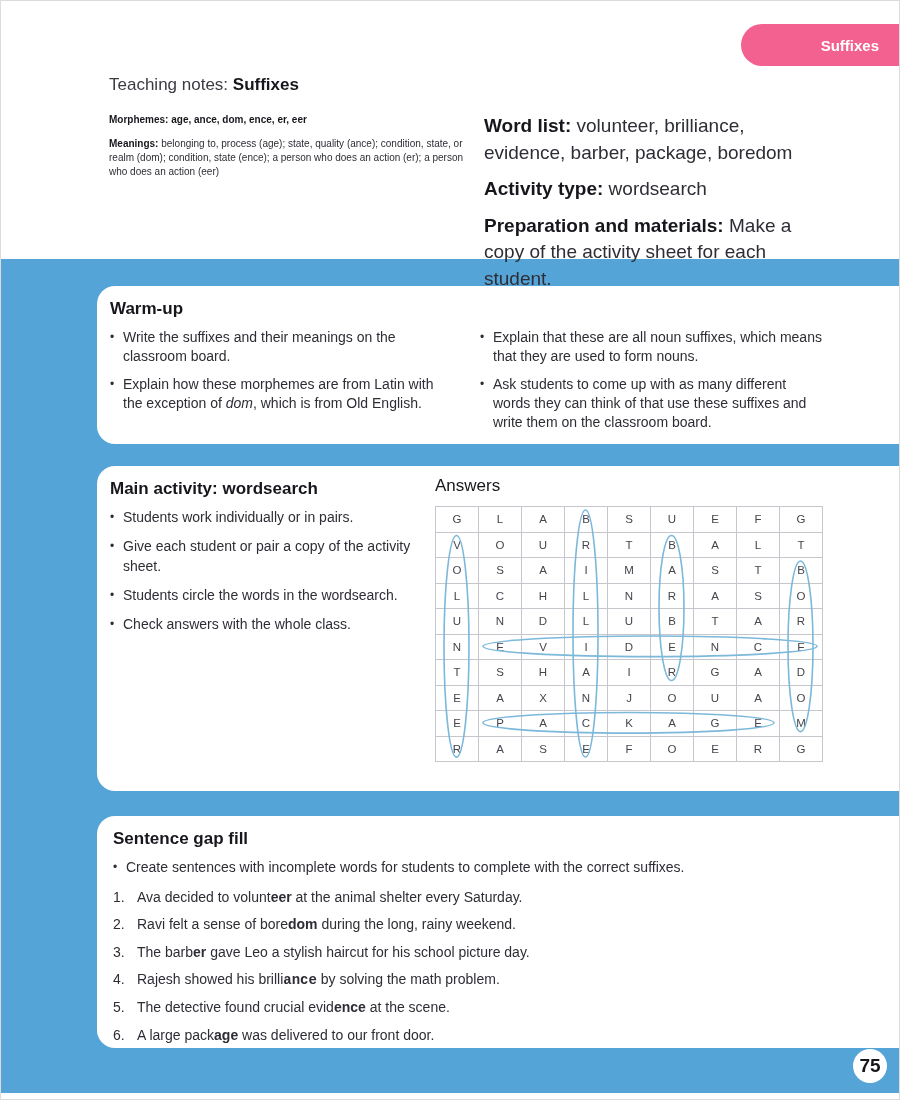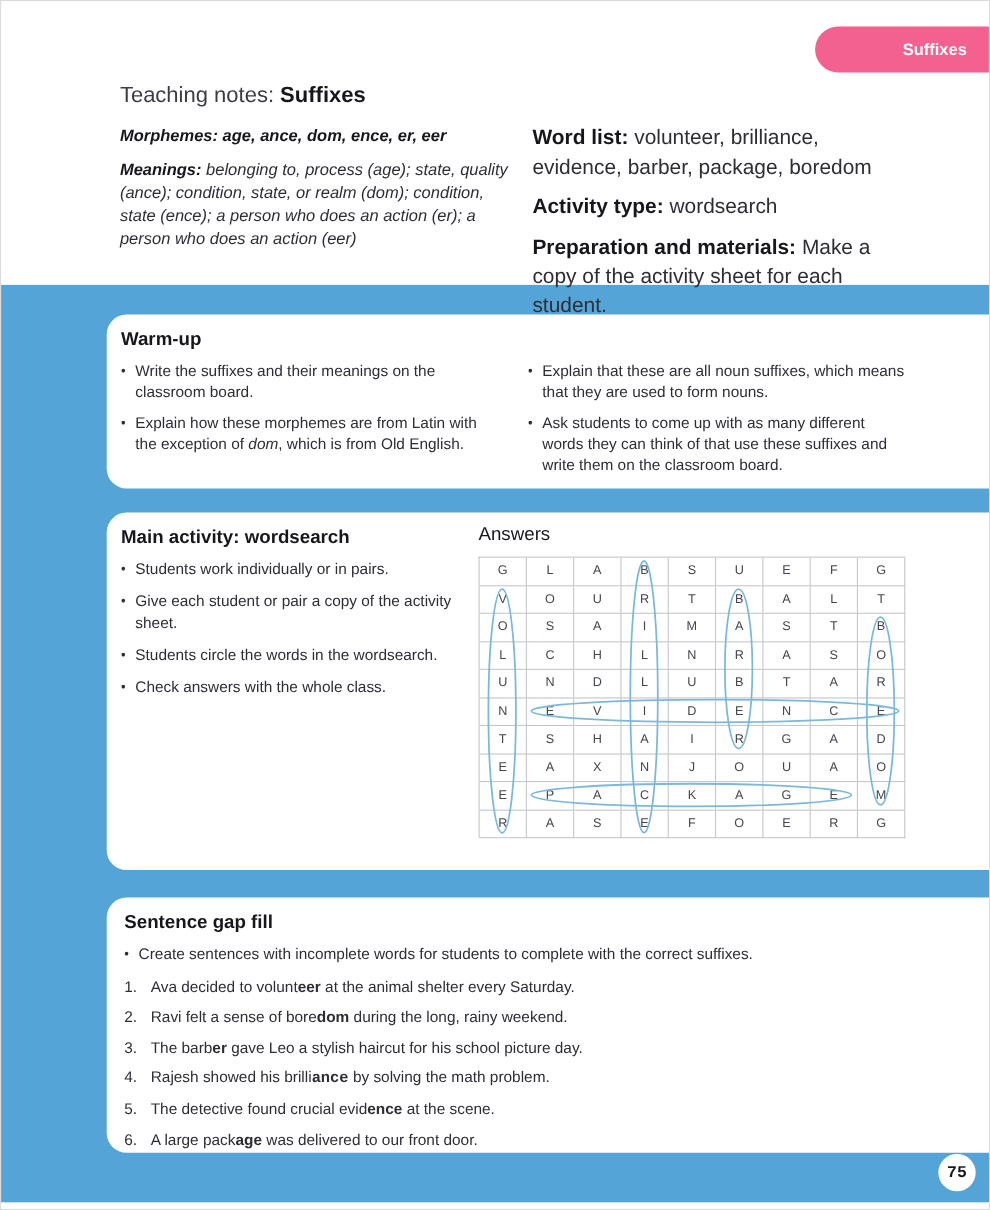--- a/index.html
+++ b/index.html
@@ -6,24 +6,24 @@
     --blue:#55a4d7; --pink:#f2618f; --ink:#2e2d35; --head:#17161c; --stroke:#7cb8da;
   }
   html,body{margin:0;padding:0;background:#fff;}
   body{font-family:"Liberation Sans", sans-serif; color:var(--ink);}
   .page{position:relative;width:900px;height:1100px;background:#fff;overflow:hidden;
         border:1px solid #dcdcdc;box-sizing:border-box;}
   .blue-band{position:absolute;left:0;top:258px;width:900px;height:834px;background:var(--blue);}
   .tab{position:absolute;top:23px;right:0;width:158px;height:42px;background:var(--pink);
        border-radius:21px 0 0 21px;display:flex;align-items:center;justify-content:flex-end;
        padding-right:20px;box-sizing:border-box;color:#fff;font-weight:700;font-size:15px;}
-  .title{position:absolute;left:108px;top:74px;margin:0;font-size:20px;line-height:1.2;font-weight:400;}
+  .title{position:absolute;left:108px;top:74px;margin:0;font-size:17px;line-height:1.2;font-weight:400;}
   .title-light{font-weight:400;color:#3c3b43;}
   .title-bold{font-weight:700;color:var(--head);}
-  .col-left{position:absolute;left:108px;top:112px;width:360px;font-size:15px;line-height:1.4;font-style:italic;}
+  .col-left{position:absolute;left:108px;top:112px;width:360px;font-size:10px;line-height:1.4;}
   .col-right{position:absolute;left:483px;top:112px;width:332px;font-size:19px;line-height:1.4;}
   .p{margin:0 0 10px 0;}
   .lbl{font-weight:700;color:var(--head);}
   .bold-all{font-weight:700;color:var(--head);}
   .card{position:absolute;left:96px;width:864px;background:#fff;border-radius:18px;
         box-sizing:border-box;padding:13px 18px 14px 13px;}
   .card h2{margin:0 0 9px 0;font-size:17px;font-weight:700;color:var(--head);}
   .card-warmup{top:285px;height:158px;}
   .card-main{top:465px;height:325px;}
   .card-gap{top:815px;height:232px;padding-left:16px;}
@@ -43,21 +43,21 @@
         align-items:center;justify-content:center;font-size:11.5px;color:#46454d;}
   .circles{position:absolute;left:0;top:0;overflow:visible;pointer-events:none;}
   .circles ellipse{fill:none;stroke:var(--stroke);stroke-width:1.6px;}
   .intro-bullet{position:relative;padding-left:13px;font-size:14px;line-height:1.35;margin-bottom:11px;}
   .intro-bullet .dot{position:absolute;left:0;top:1px;font-size:12px;}
   .gap-list{list-style:none;margin:0;padding:0;font-size:14px;line-height:1.35;}
   .gap-list li{display:flex;margin-bottom:8.5px;}
   .gap-list .num{width:24px;flex:0 0 24px;}
   .page-num{position:absolute;left:852px;top:1048px;width:34px;height:34px;border-radius:50%;
             background:#fff;display:flex;align-items:center;justify-content:center;
-            font-weight:700;font-size:15px;color:var(--head);font-family:Liberation Mono, monospace;}
+            font-weight:700;font-size:19px;color:var(--head);}
 </style>
 </head>
 <body>
 
 <div class="page">
   <div class="blue-band"></div>
 
   <div class="tab">
     <span>Suffixes</span>
   </div>

